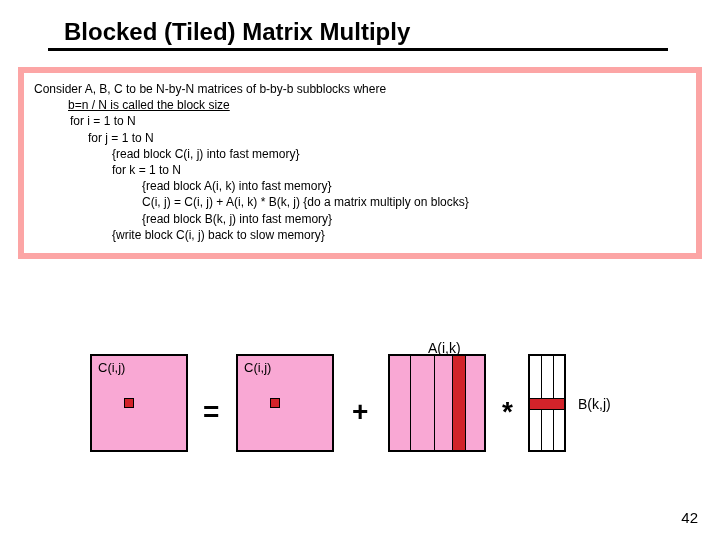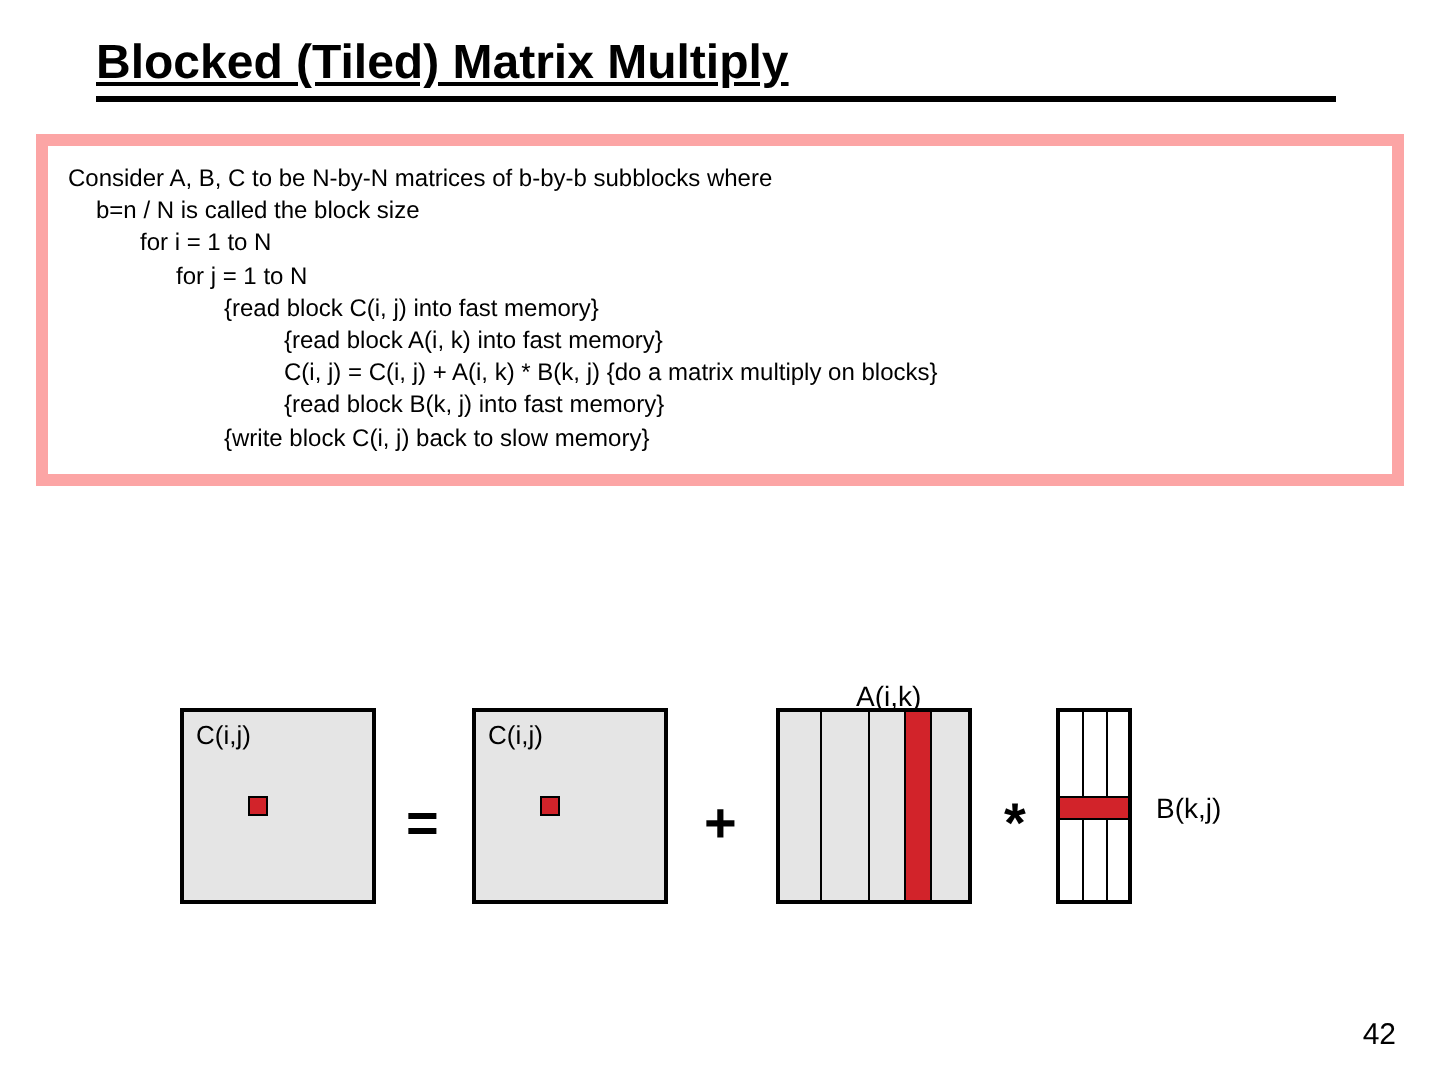--- a/index.html
+++ b/index.html
@@ -13,49 +13,49 @@
   }
   .title-wrap {
     margin: 18px 0 0 48px;
     width: 620px;
     border-bottom: 3px solid #000;
     padding-bottom: 2px;
   }
   .title {
     font-size: 24px;
     font-weight: bold;
-    text-decoration: underline;
     color: #000;
+    margin-left: 16px;
   }
   .codebox {
     margin: 16px 18px 0 18px;
     border: 6px solid #fca5a5;
     padding: 8px 10px 10px 10px;
     font-size: 12px;
     line-height: 1.35;
     color: #000;
   }
   .l0 { margin-left: 0px; }
-  .l1 { margin-left: 14px; }
+  .l1 { margin-left: 34px; text-decoration: underline; }
   .l2 { margin-left: 36px; }
   .l3 { margin-left: 54px; }
   .l4 { margin-left: 78px; }
   .l5 { margin-left: 108px; }
   .diagram {
     position: absolute;
     left: 0; right: 0;
     top: 340px;
     height: 160px;
   }
   .mat {
     position: absolute;
     width: 98px;
     height: 98px;
     border: 2px solid #000;
-    background: #e5e5e5;
+    background: #f9a8d4;
   }
   .mat .lbl {
     position: absolute;
     top: 4px; left: 6px;
     font-size: 13px;
     color: #000;
   }
   .op {
     position: absolute;
     font-size: 28px;
@@ -121,20 +121,21 @@
 <div class="title-wrap">
   <span class="title">Blocked (Tiled) Matrix Multiply</span>
 </div>
 
 <div class="codebox">
   <div class="l0">Consider A, B, C to be N-by-N matrices of b-by-b subblocks where</div>
   <div class="l1">b=n / N is called the block size</div>
   <div class="l2">for i = 1 to N</div>
   <div class="l3">for j = 1 to N</div>
   <div class="l4">{read block C(i, j) into fast memory}</div>
+  <div class="l4">for k = 1 to N</div>
   <div class="l5">{read block A(i, k) into fast memory}</div>
   <div class="l5">C(i, j) = C(i, j) + A(i, k) * B(k, j)  {do a matrix multiply on blocks}</div>
   <div class="l5">{read block B(k, j) into fast memory}</div>
   <div class="l4">{write block C(i, j) back to slow memory}</div>
 </div>
 
 <div class="diagram">
 
   <div class="mat" style="left:90px; top:14px;">
     <span class="lbl">C(i,j)</span>

